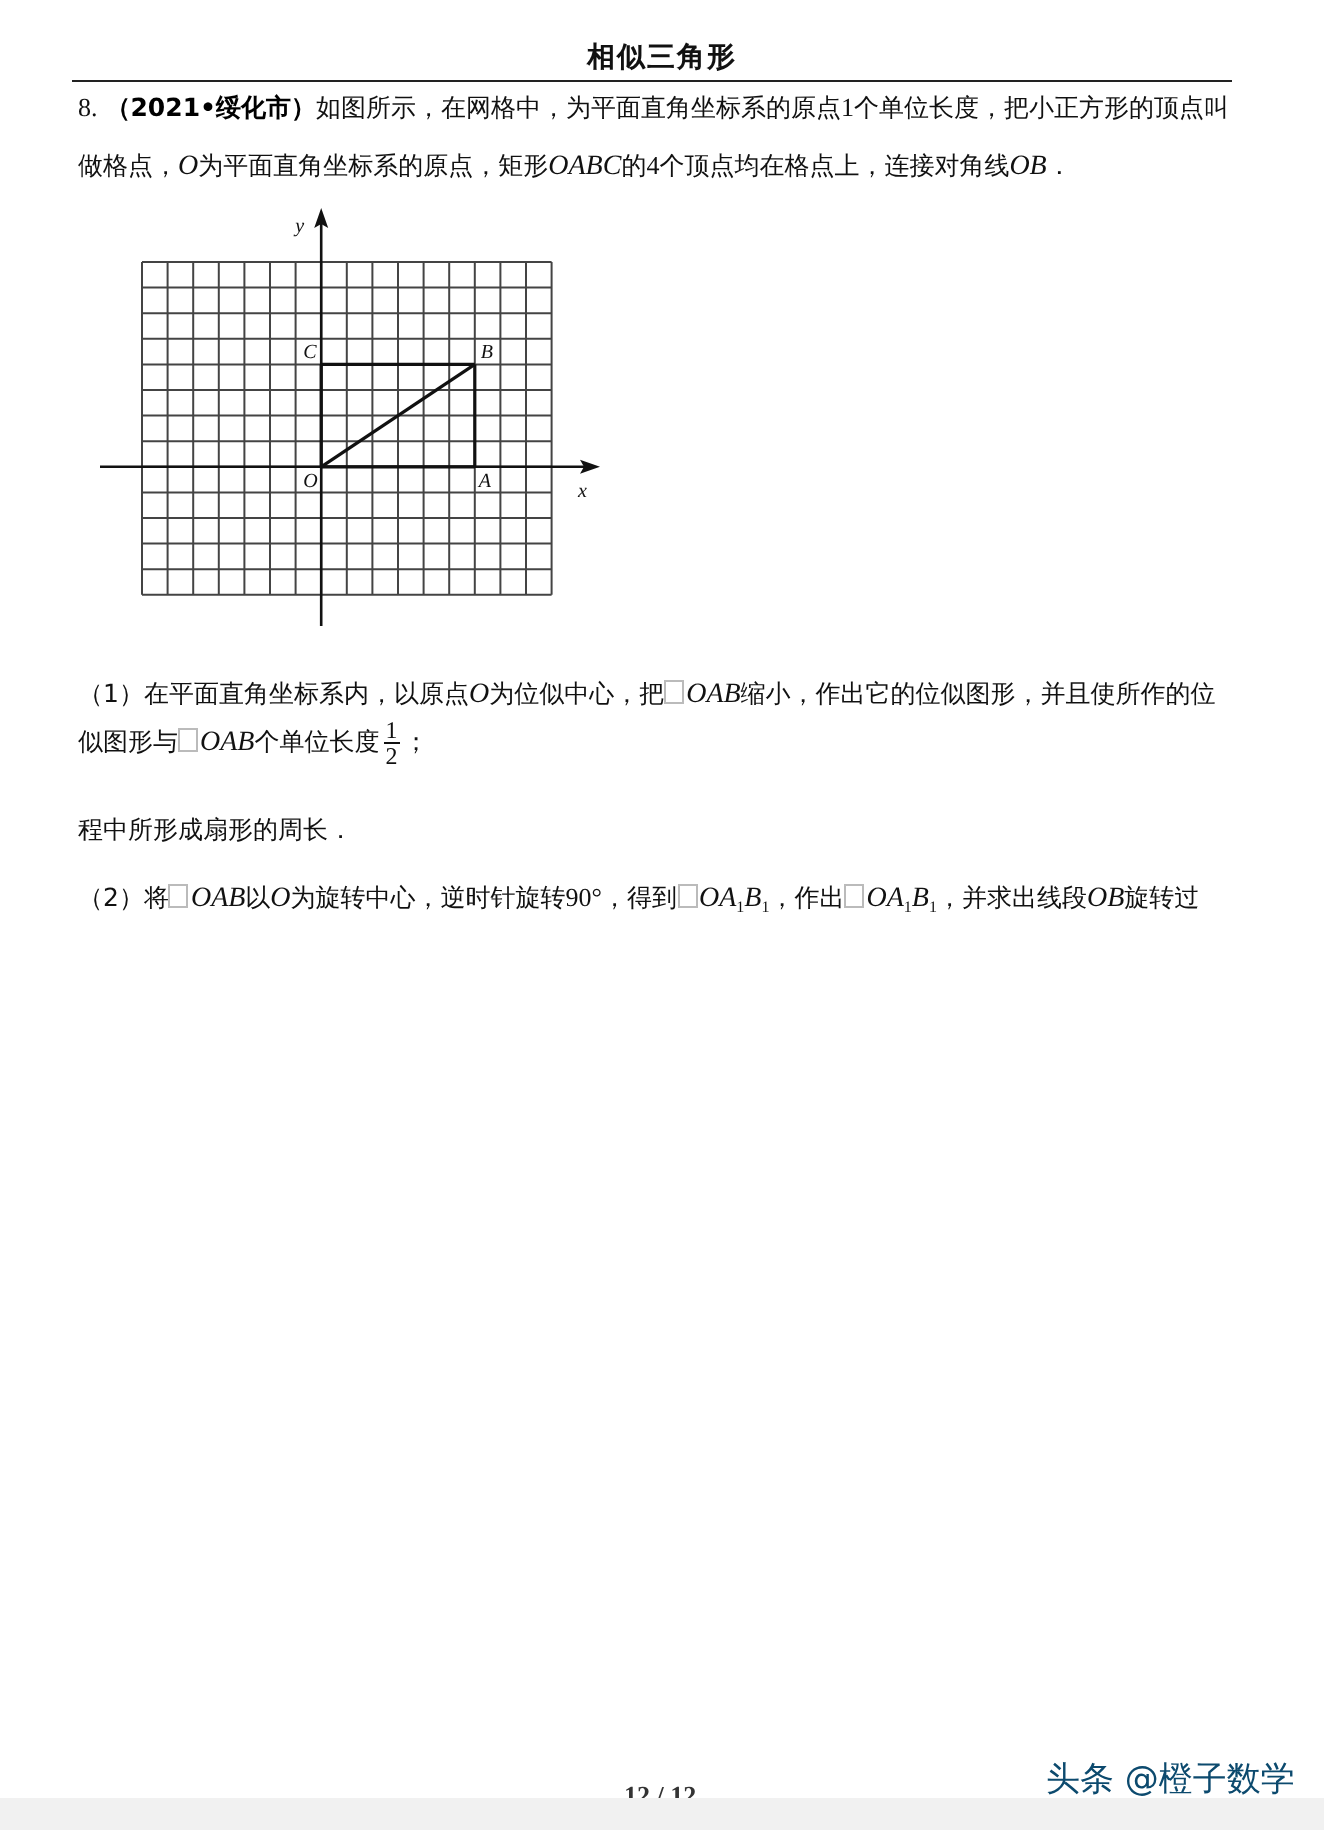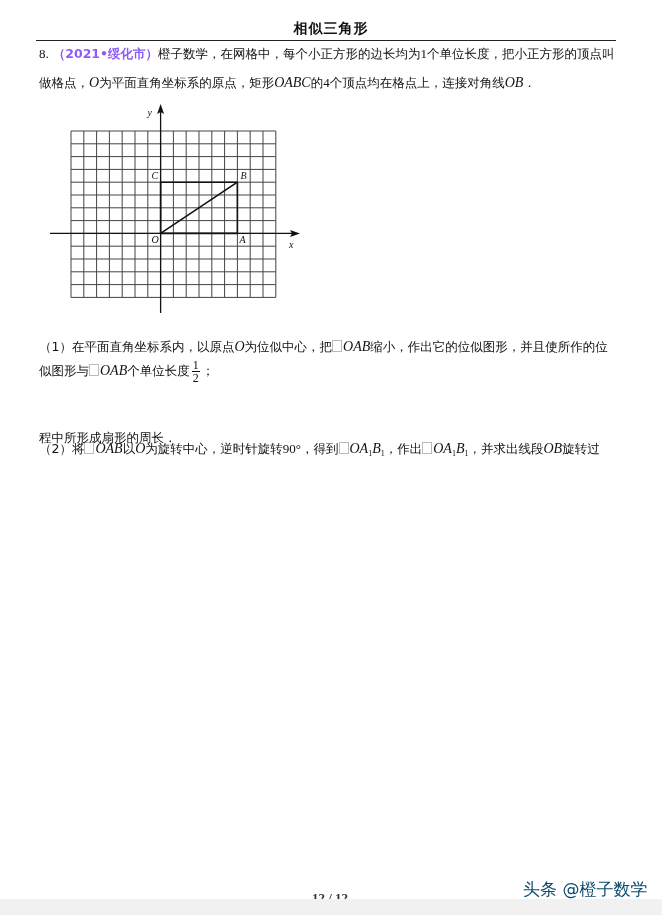--- a/index.html
+++ b/index.html
@@ -12,42 +12,42 @@
   .page-title {
     position: absolute; left: 0; top: 20px; width: 662px; text-align: center;
     font-size: 14px; font-weight: bold; letter-spacing: 1px;
   }
   .header-rule {
     position: absolute; left: 36px; top: 40px; width: 580px; height: 1px; background: #222;
   }
   .line {
     position: absolute; left: 39px; font-size: 12.5px; white-space: nowrap; line-height: 16px;
   }
-  .src { color: #8b5cf6; font-weight: bold; }
+  .src { color: #000000; font-weight: bold; }
   .math { font-family: "Liberation Serif", serif; font-style: italic; font-size: 14px; }
   .num { font-family: "Liberation Serif", serif; font-size: 13px; }
   .box { display: inline-block; width: 8px; height: 10px; border: 1px solid #bbb; vertical-align: -1px; margin-right: 1px; }
   .frac { display: inline-block; vertical-align: middle; text-align: center; font-family: "Liberation Serif", serif; font-size: 12px; line-height: 12px; margin: 0 2px; }
   .frac .n { display: block; border-bottom: 1px solid #111; padding: 0 1px; }
   .frac .d { display: block; }
   .sub { font-size: 8px; vertical-align: -3px; font-style: normal; }
   svg.figure { position: absolute; left: 0; top: 0; }
   .bottom-bar { position: absolute; left: 0; top: 899px; width: 662px; height: 16px; background: #f1f1f1; }
   .page-num { position: absolute; left: 312px; top: 890px; font-family: "Liberation Serif", serif; font-size: 13px; font-weight: bold; color: #333; }
   .watermark { position: absolute; left: 523px; top: 878px; font-size: 17px; color: #0c4a6e; }
 </style>
 </head>
 <body>
 
 <div class="page-title">相似三角形</div>
 <div class="header-rule"></div>
 
 <div class="line" style="top:46px;">
   <span class="num">8.</span>
-  <span class="src">（2021•绥化市）</span><span>橙子数学，在网格中，每个小正方形的边长均为</span><span class="num">1</span><span>个单位长度，把小正方形的顶点叫</span>
+  <span class="src">（2021•绥化市）</span><span>如图所示，在网格中，为平面直角坐标系的原点</span><span class="num">1</span><span>个单位长度，把小正方形的顶点叫</span>
 </div>
 
 <div class="line" style="top:75px;">
   <span>做格点，</span><span class="math">O</span><span>为平面直角坐标系的原点，矩形</span><span class="math">OABC</span><span>的</span><span class="num">4</span><span>个顶点均在格点上，连接对角线</span><span class="math">OB</span><span>．</span>
 </div>
 
 <svg class="figure" width="662" height="330">
   <g id="grid" stroke="#444" stroke-width="1">
       <line x1="71" y1="131" x2="71" y2="297.4"></line>
       <line x1="83.8" y1="131" x2="83.8" y2="297.4"></line>
@@ -107,19 +107,19 @@
 <div class="line" style="top:339px;">
   <span>（1）</span><span>在平面直角坐标系内，以原点</span><span class="math">O</span><span>为位似中心，把</span><span class="box"></span><span class="math">OAB</span><span>缩小，作出它的位似图形，并且使所作的位</span>
 </div>
 <div class="line" style="top:359px;">
   <span>似图形与</span><span class="box"></span><span class="math">OAB</span><span>个单位长度</span><span class="frac"><span class="n">1</span><span class="d">2</span></span><span>；</span>
 </div>
 
 <div class="line" style="top:397px;margin-top:44px;">
   <span>（2）</span><span>将</span><span class="box"></span><span class="math">OAB</span><span>以</span><span class="math">O</span><span>为旋转中心，逆时针旋转</span><span class="num">90°</span><span>，得到</span><span class="box"></span><span class="math"><span>OA</span><span class="sub">1</span><span>B</span><span class="sub">1</span></span><span>，作出</span><span class="box"></span><span class="math"><span>OA</span><span class="sub">1</span><span>B</span><span class="sub">1</span></span><span>，并求出线段</span><span class="math">OB</span><span>旋转过</span>
 </div>
-<div class="line" style="top:430px;">
+<div class="line" style="top:407px;">
   <span>程中所形成扇形的周长．</span>
 </div>
 
 <div class="page-num">12 / 12</div>
 <div class="watermark">头条 @橙子数学</div>
 <div class="bottom-bar"></div>
 
 </body></html>

